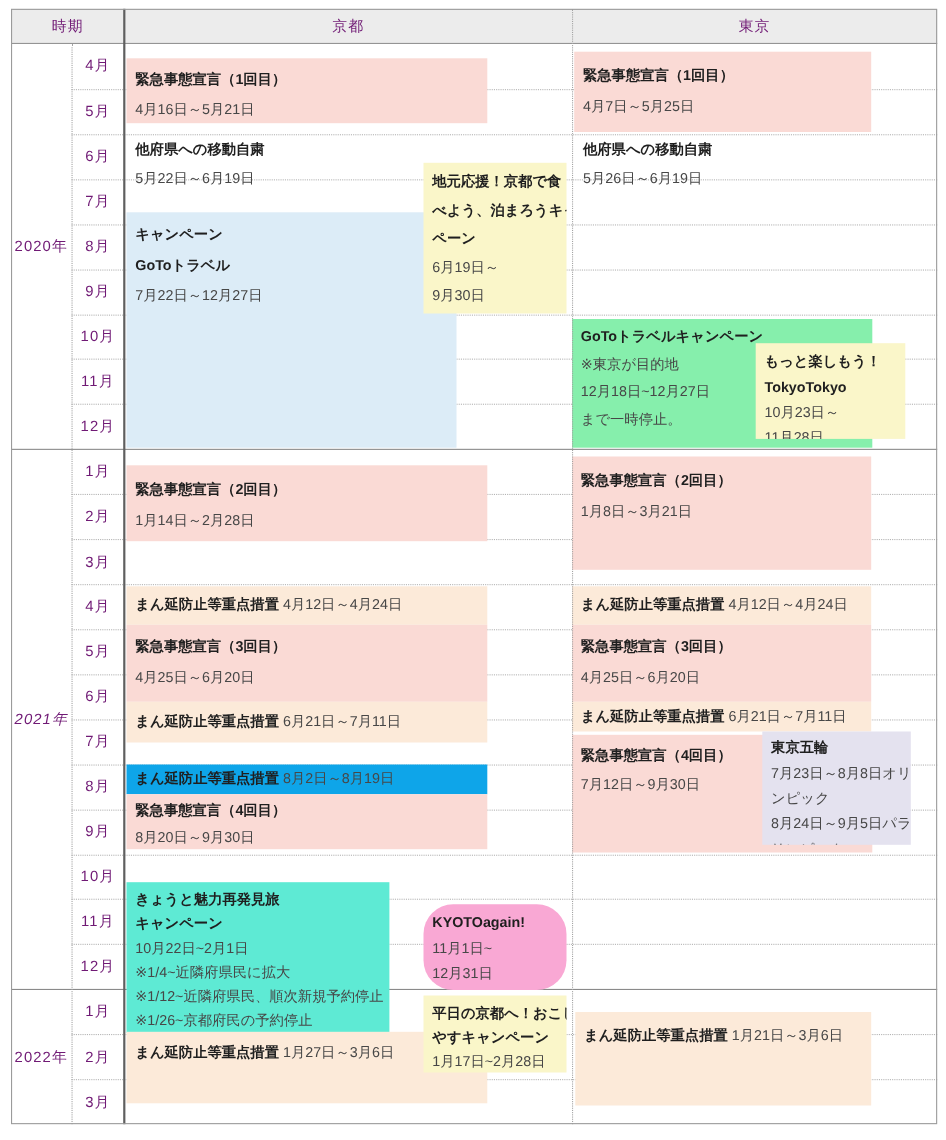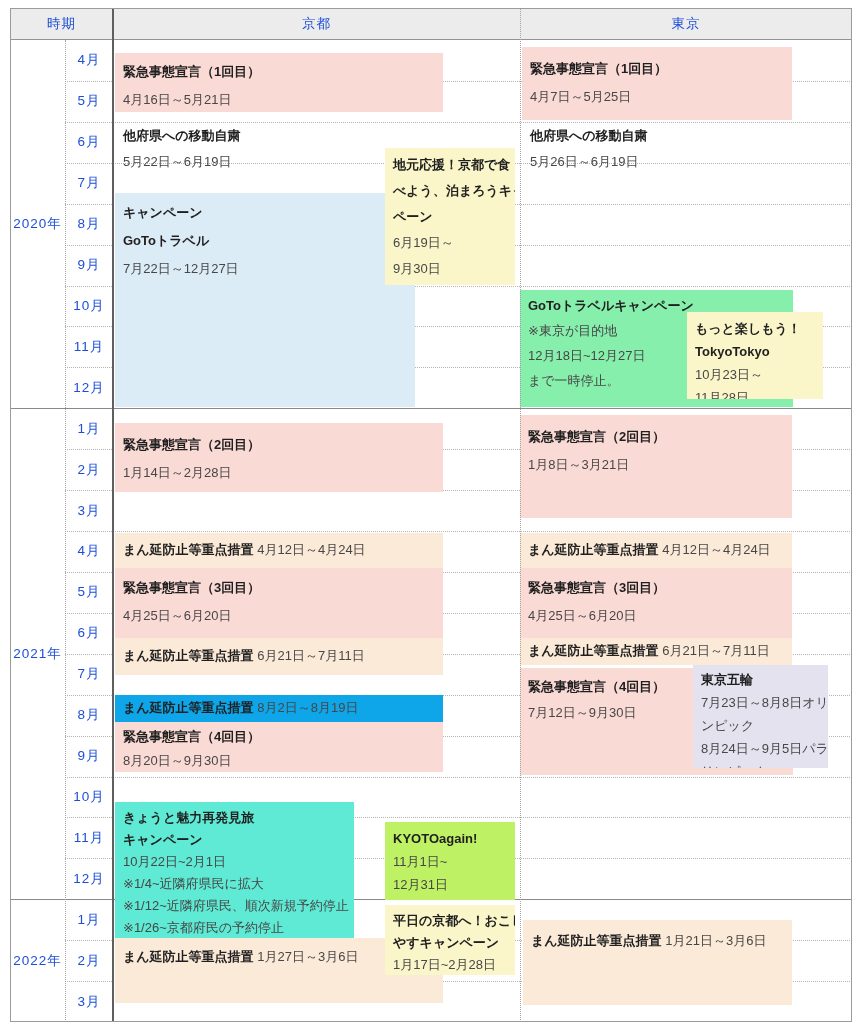--- a/index.html
+++ b/index.html
@@ -4,21 +4,21 @@
 <style>
   html,body{margin:0;padding:0;background:#ffffff;}
   #stage{
     position:relative;width:860px;height:1036px;background:#ffffff;
     font-family:"Liberation Sans","DejaVu Sans",sans-serif;overflow:hidden;
   }
   .frame{position:absolute;border:1px solid #9b9b9b;box-sizing:border-box;}
   .hbg{position:absolute;background:#ececec;border-bottom:1px solid #949494;box-sizing:border-box;}
   .cell{
     position:absolute;display:flex;align-items:center;justify-content:center;
-    color:#1d4ed8;font-size:13.5px;letter-spacing:1px;box-sizing:border-box;
+    color:#701a75;font-size:13.5px;letter-spacing:1px;box-sizing:border-box;
   }
   .vline{position:absolute;width:0;border-left:1px dotted #a3a3a3;}
   .vline.strong{border-left:2px solid #5f5f5f;}
   .hline{position:absolute;height:0;border-top:1px dotted #b4b4b4;}
   .hline.strong{border-top:1px solid #8a8a8a;}
   .ev{
     position:absolute;box-sizing:border-box;overflow:hidden;
     font-size:13px;padding-left:8px;padding-right:3px;
   }
   .ev div{white-space:nowrap;}
@@ -54,21 +54,21 @@
       <div class="hline" style="left: 65px; top: 735.583px; width: 787px;"></div>
       <div class="hline" style="left: 65px; top: 776.5px; width: 787px;"></div>
       <div class="hline" style="left: 65px; top: 817.417px; width: 787px;"></div>
       <div class="hline" style="left: 65px; top: 858.333px; width: 787px;"></div>
       <div class="hline strong" style="left: 10px; top: 899.25px; width: 842px;"></div>
       <div class="hline" style="left: 65px; top: 940.167px; width: 787px;"></div>
       <div class="hline" style="left: 65px; top: 981.083px; width: 787px;"></div>
     </div>
   <div id="yearcol">
       <div class="cell" style="left: 10px; top: 40px; width: 55px; height: 368.25px;">2020年</div>
-      <div class="cell" style="left: 10px; top: 408.25px; width: 55px; height: 491px;">2021年</div>
+      <div class="cell" style="left: 10px; top: 408.25px; width: 55px; height: 491px; font-style: italic;">2021年</div>
       <div class="cell" style="left: 10px; top: 899.25px; width: 55px; height: 122.75px;">2022年</div>
     </div>
   <div id="monthcol">
       <div class="cell" style="left: 65px; top: 40px; width: 48px; height: 40.9167px;">4月</div>
       <div class="cell" style="left: 65px; top: 80.9167px; width: 48px; height: 40.9167px;">5月</div>
       <div class="cell" style="left: 65px; top: 121.833px; width: 48px; height: 40.9167px;">6月</div>
       <div class="cell" style="left: 65px; top: 162.75px; width: 48px; height: 40.9167px;">7月</div>
       <div class="cell" style="left: 65px; top: 203.667px; width: 48px; height: 40.9167px;">8月</div>
       <div class="cell" style="left: 65px; top: 244.583px; width: 48px; height: 40.9167px;">9月</div>
       <div class="cell" style="left: 65px; top: 285.5px; width: 48px; height: 40.9167px;">10月</div>
@@ -133,21 +133,21 @@
         <div><span class="r">8月20日～9月30日</span></div>
       </div>
       <div class="ev" style="left: 115px; top: 802px; width: 239px; height: 137px; background: #5eead4; padding-top: 5px; line-height: 22px;">
         <div><span class="b">きょうと魅力再発見旅</span></div>
         <div><span class="b">キャンペーン</span></div>
         <div><span class="r">10月22日~2月1日</span></div>
         <div><span class="r">※1/4~近隣府県民に拡大</span></div>
         <div><span class="r">※1/12~近隣府県民、順次新規予約停止</span></div>
         <div><span class="r">※1/26~京都府民の予約停止</span></div>
       </div>
-      <div class="ev" style="left: 385px; top: 822px; width: 130px; height: 78px; background: #bef264; padding-top: 5px; line-height: 23px;">
+      <div class="ev" style="left: 385px; top: 822px; width: 130px; height: 78px; background: #f9a8d4; padding-top: 5px; line-height: 23px; border-radius: 27px;">
         <div><span class="b">KYOTOagain!</span></div>
         <div><span class="r">11月1日~</span></div>
         <div><span class="r">12月31日</span></div>
       </div>
       <div class="ev" style="left: 115px; top: 938px; width: 328px; height: 65px; background: rgb(252, 234, 217); padding-top: 8px; line-height: 22px;">
         <div><span class="b">まん延防止等重点措置 </span><span class="r">1月27日～3月6日</span></div>
       </div>
       <div class="ev" style="left: 385px; top: 905px; width: 130px; height: 70px; background: rgb(250, 246, 201); padding-top: 5px; line-height: 22px;">
         <div><span class="b">平日の京都へ！おこし</span></div>
         <div><span class="b">やすキャンペーン</span></div>

